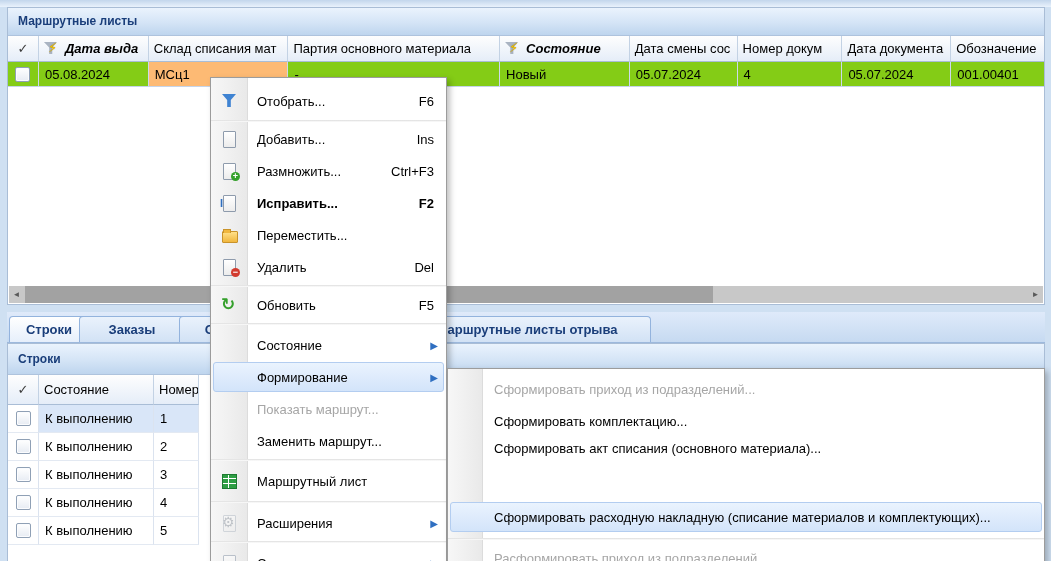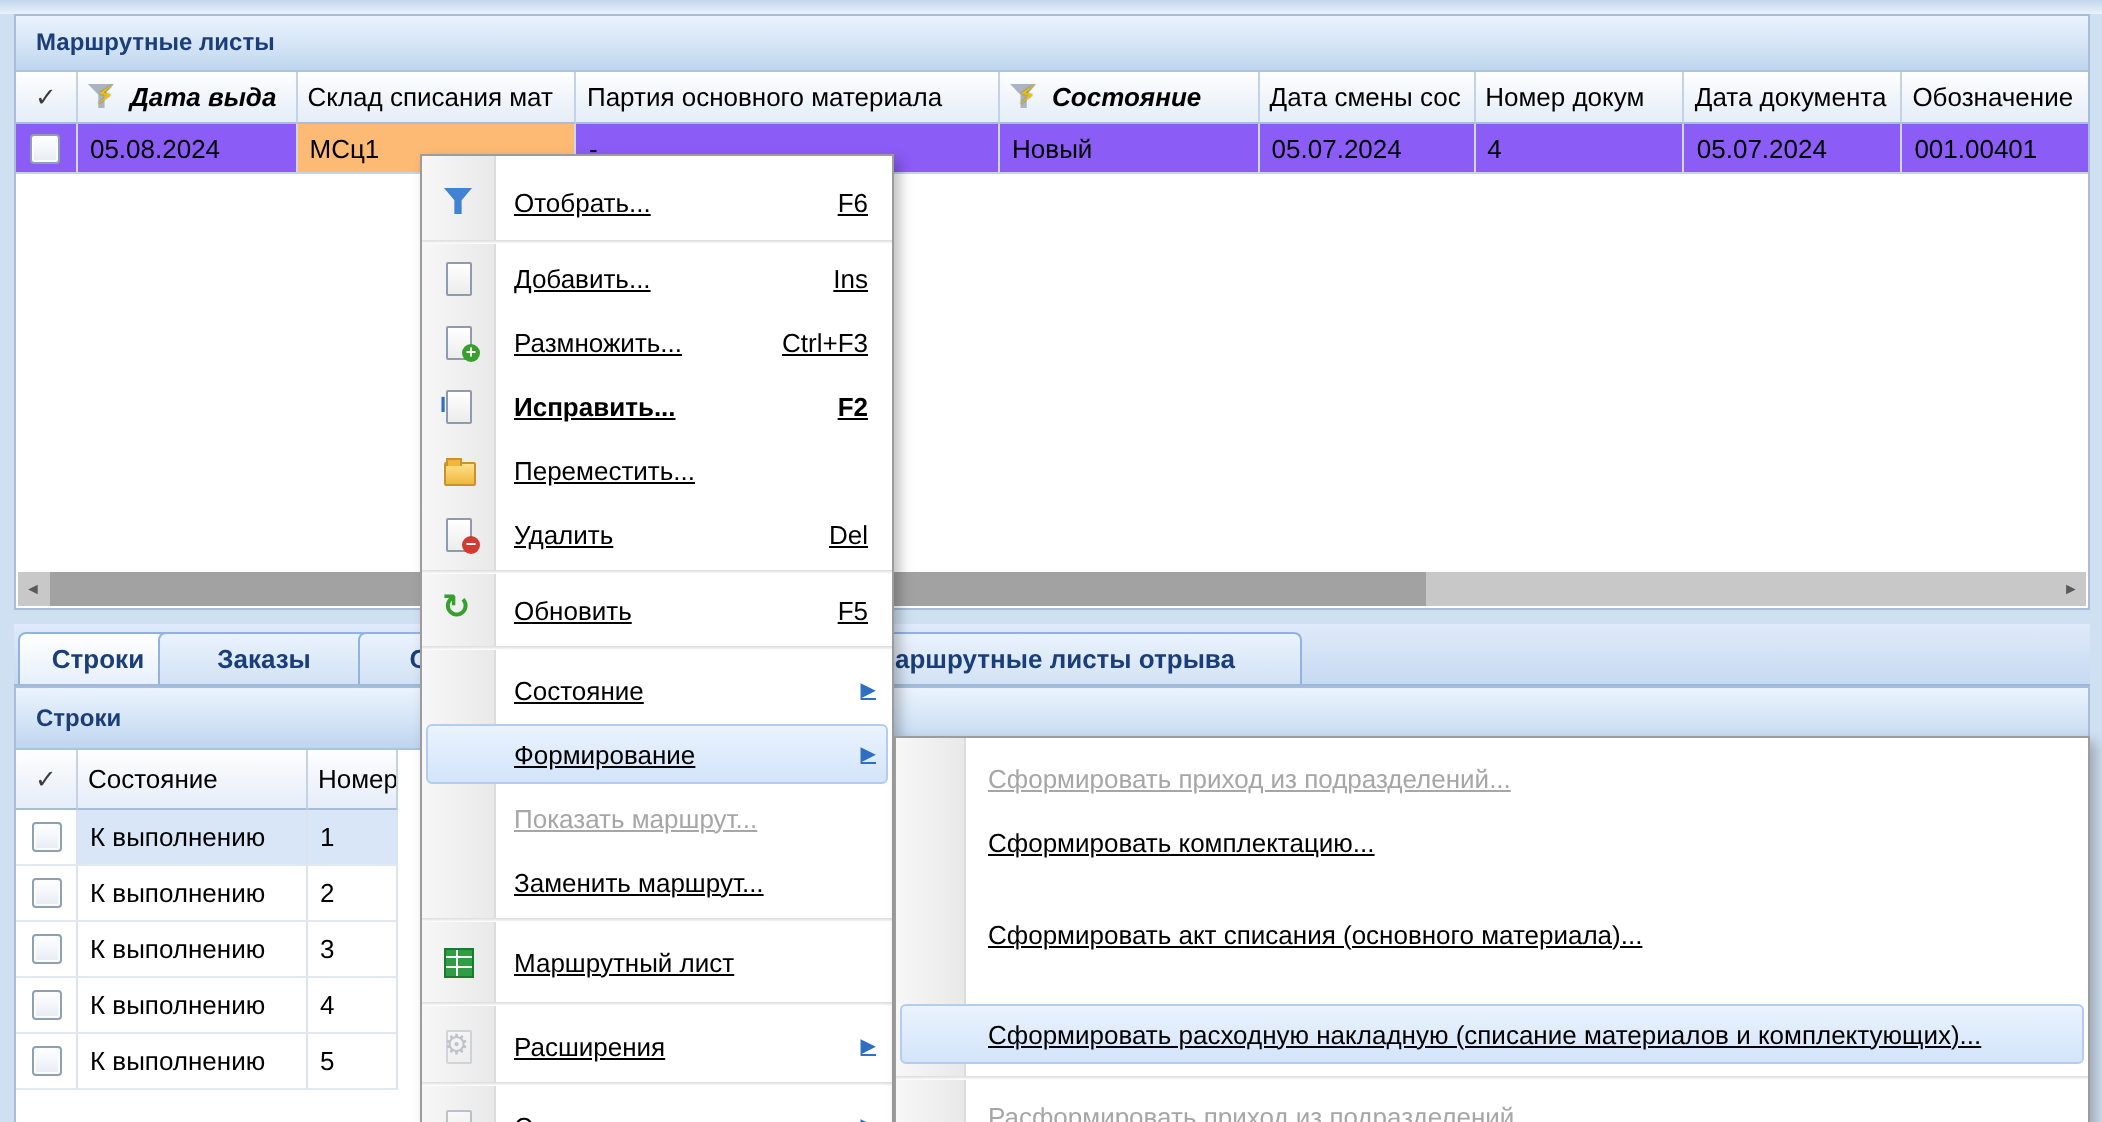--- a/index.html
+++ b/index.html
@@ -28,21 +28,21 @@
     padding:0 5px;overflow:hidden;white-space:nowrap;
     background:linear-gradient(#fefefe,#e5edf8);
     border-right:1px solid #c3d2e4;border-bottom:1px solid #a9bdd6;
   }
   .hcell.center{justify-content:center;}
   .hcell .flt-label{font-weight:bold;font-style:italic;}
   .drow{display:flex;}
   .dcell{
     box-sizing:border-box;height:25px;display:flex;align-items:center;
     padding:0 6px;overflow:hidden;white-space:nowrap;
-    background:#8b5cf6;border-right:1px solid #ccd9ec;border-bottom:1px solid #c5d4e9;
+    background:#84cc16;border-right:1px solid #ccd9ec;border-bottom:1px solid #c5d4e9;
   }
   .dcell.focus{background:#fdba74;}
   .dcell.center{justify-content:center;}
   #bottom-panel .hcell{height:30px;}
   #bottom-panel .dcell{height:28px;background:#fff;border-right:1px solid #dbe3ef;border-bottom:1px solid #e3e9f2;}
   #bottom-panel .drow.sel .dcell.hl{background:#d9e6f8;}
   
   .cb{width:13px;height:13px;border:1px solid #8fa0b5;border-radius:2px;
     background:linear-gradient(#ffffff,#e7ecf3);box-shadow:inset 0 0 0 1px #fbfcfe;}
   .chk{color:#3c3c3c;font-weight:bold;font-size:13px;}
@@ -78,21 +78,21 @@
   .mitem{position:absolute;left:0;width:100%;height:32px;display:flex;align-items:center;box-sizing:border-box;}
   .mitem .mlabel{position:absolute;left:46px;white-space:nowrap;}
   #sub-menu .mitem .mlabel{left:46px;text-align:right;}
   .mitem .mshort{position:absolute;right:12px;white-space:nowrap;padding-left:34px;}
   .mitem .marr{position:absolute;right:8px;color:#2f6fc1;font-size:10px;}
   .mitem.bold .mlabel,.mitem.bold .mshort{font-weight:bold;}
   .mitem.disabled .mlabel{color:#a6a6a6;}
   .mitem.hl::before{content:"";position:absolute;left:2px;right:2px;top:1px;bottom:1px;
     border:1px solid #b3cdf0;border-radius:3px;
     background:linear-gradient(#eaf3fe,#d3e4fa);}
-  .mitem>*{position:relative;z-index:1;text-decoration:underline;}
+  .mitem>*{position:relative;z-index:1;}
   .msep{position:absolute;left:0;width:100%;height:2px;
     background:linear-gradient(#dcdcdc,#ffffff);}
   .micon{position:absolute;left:9px;width:20px;height:18px;}
   
   .funnel-b{position:absolute;left:2px;top:2px;width:14px;height:13px;background:#3f83d2;
     clip-path:polygon(0 0,100% 0,63% 47%,63% 100%,37% 100%,37% 47%);}
   .page{position:absolute;left:3px;top:1px;width:11px;height:15px;border:1px solid #8e9bac;
     border-radius:1px;background:linear-gradient(#ffffff,#ececec);}
   .badge{position:absolute;left:11px;top:10px;width:9px;height:9px;border-radius:50%;
     color:#fff;font-size:9px;line-height:9px;text-align:center;font-weight:bold;z-index:2;}
@@ -340,21 +340,21 @@
 
 <div class="menu" id="sub-menu">
   <div class="gutter"></div>
 
   <div class="mitem disabled" style="top:4px">
     <span class="mlabel">Сформировать приход из подразделений...</span>
   </div>
   <div class="mitem" style="top:36px">
     <span class="mlabel">Сформировать комплектацию...</span>
   </div>
-  <div class="mitem" style="top:82px">
+  <div class="mitem" style="top:63px">
     <span class="mlabel">Сформировать акт списания (основного материала)...</span>
   </div>
   <div class="mitem hl" style="top:132px">
     <span class="mlabel">Сформировать расходную накладную (списание материалов и комплектующих)...</span>
   </div>
   <div class="msep" style="top:169px"></div>
   <div class="mitem disabled" style="top:173px">
     <span class="mlabel">Расформировать приход из подразделений...</span>
   </div>
 </div>

